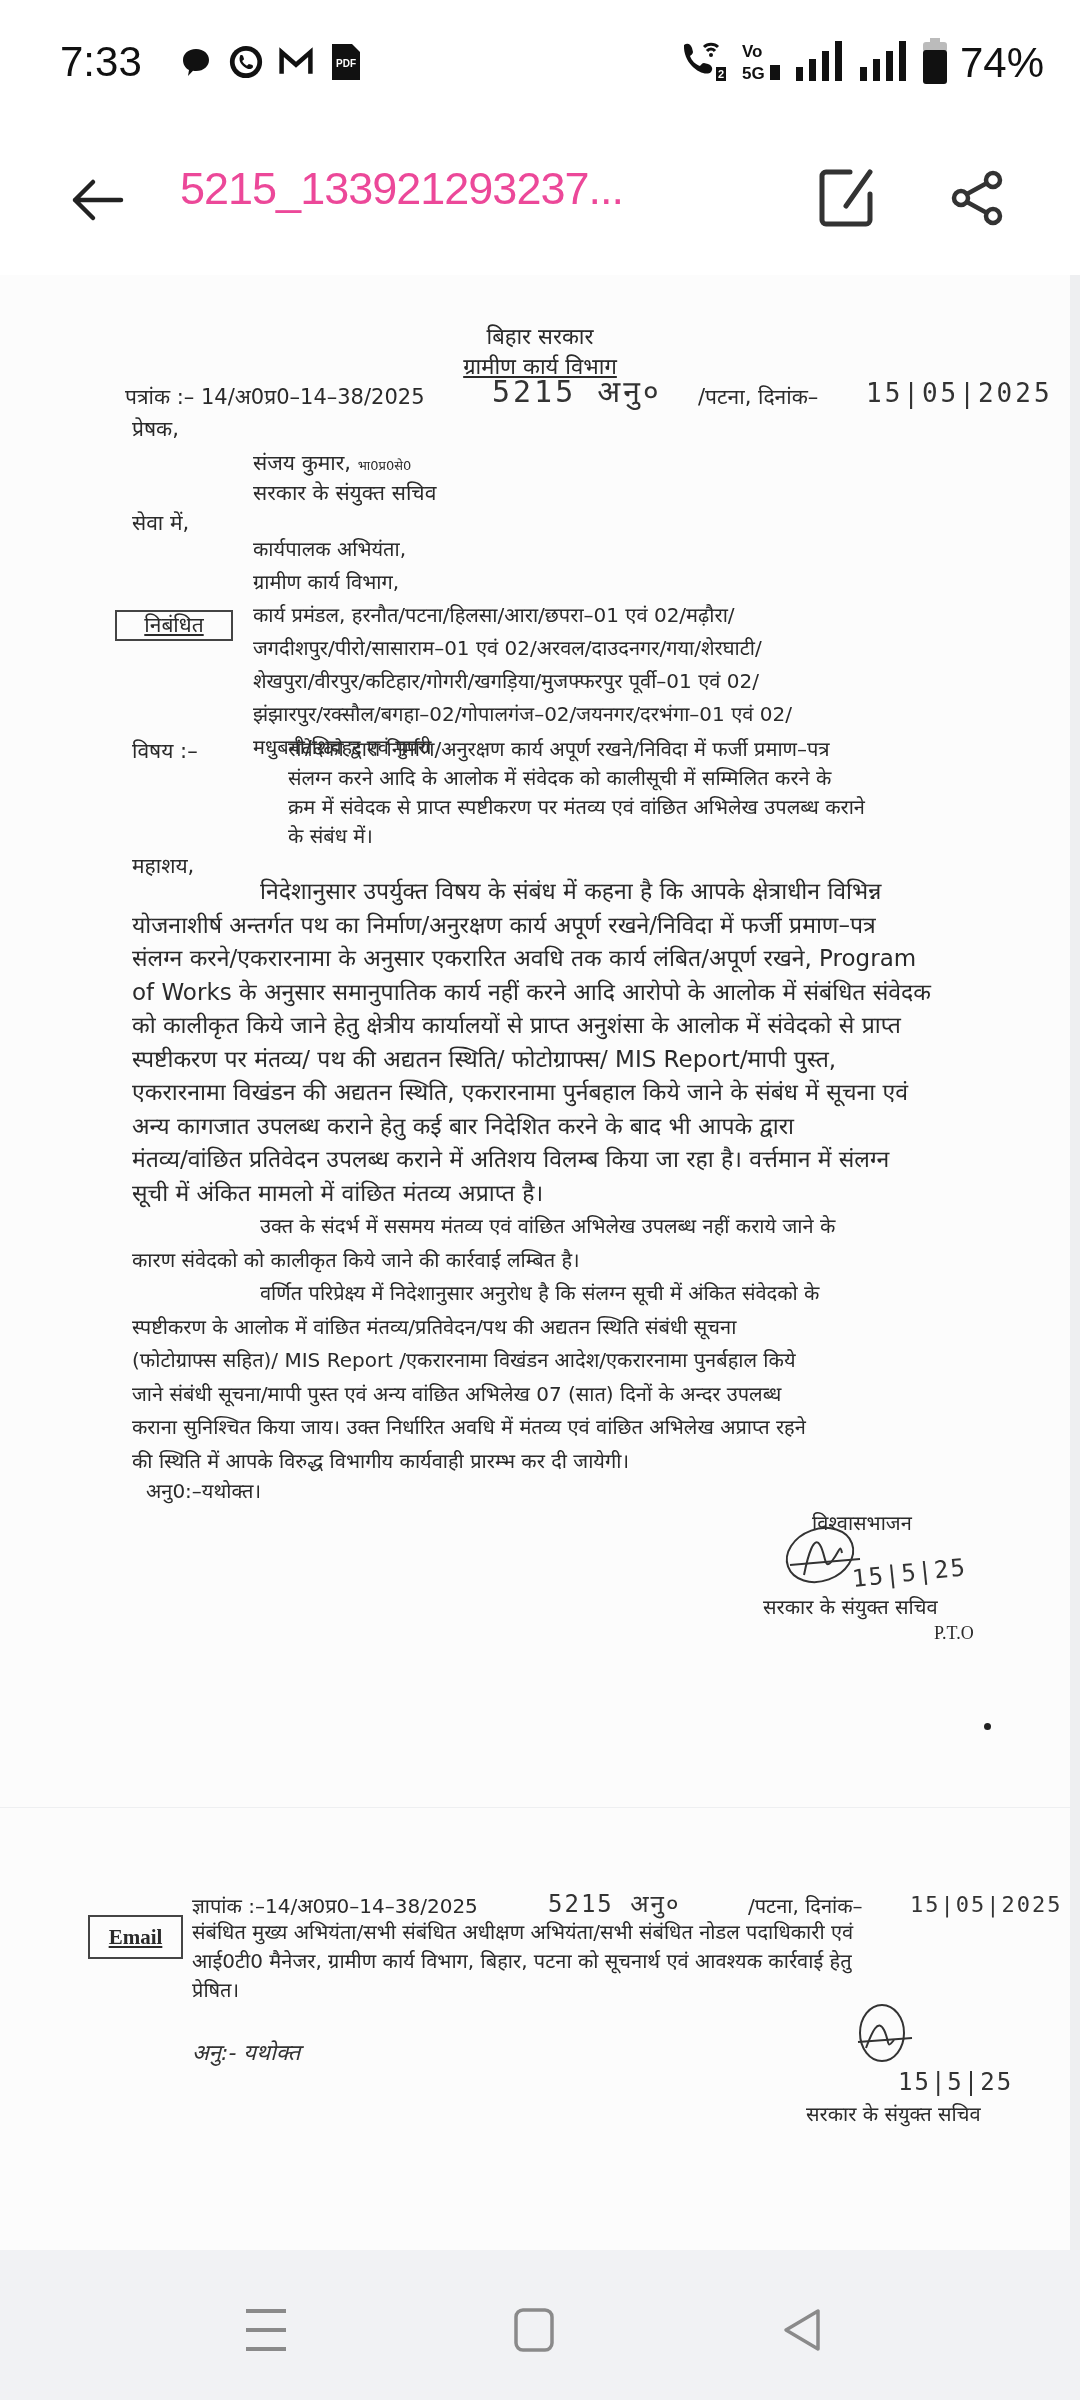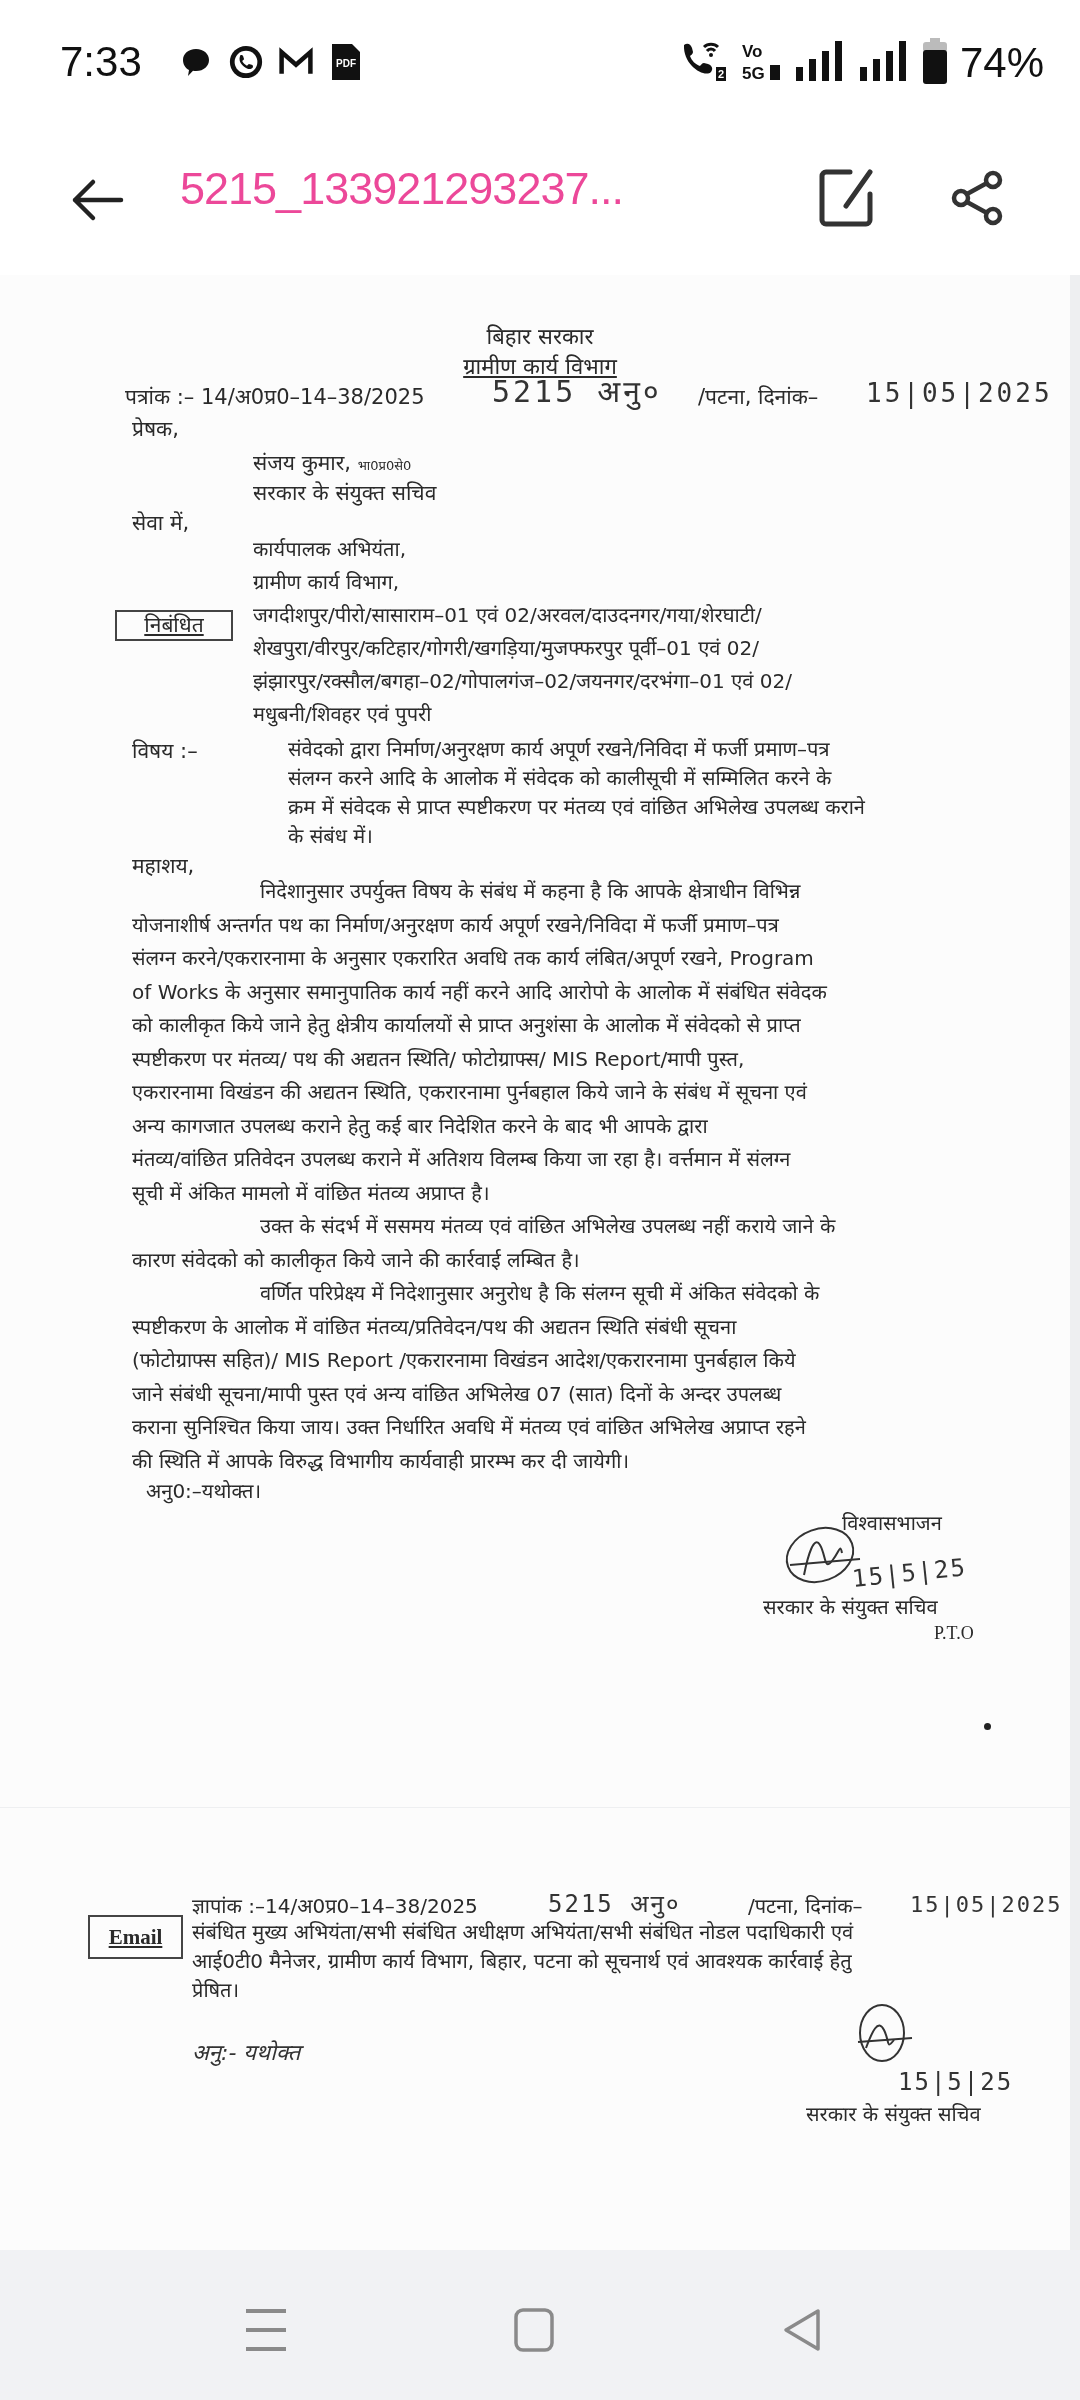--- a/index.html
+++ b/index.html
@@ -155,40 +155,41 @@
     <div class="abs" style="left:132px; top:138px;">प्रेषक,</div>
     <div class="abs" style="left:253px; top:172px;">
       <span>संजय कुमार,</span> <span style="font-size:13px;">भा0प्र0से0</span>
     </div>
     <div class="abs" style="left:253px; top:202px;">सरकार के संयुक्त सचिव</div>
 
     <div class="abs" style="left:132px; top:232px;">सेवा में,</div>
     <div class="abs" style="left:253px; top:258px; font-size:20px; line-height:33px; white-space:nowrap;">
       <div>कार्यपालक अभियंता,</div>
       <div>ग्रामीण कार्य विभाग,</div>
+      <div>कार्य प्रमंडल, हरनौत/पटना/हिलसा/आरा/छपरा–01 एवं 02/मढ़ौरा/</div>
       <div>जगदीशपुर/पीरो/सासाराम–01  एवं  02/अरवल/दाउदनगर/गया/शेरघाटी/</div>
       <div>शेखपुरा/वीरपुर/कटिहार/गोगरी/खगड़िया/मुजफ्फरपुर पूर्वी–01 एवं 02/</div>
       <div>झंझारपुर/रक्सौल/बगहा–02/गोपालगंज–02/जयनगर/दरभंगा–01  एवं  02/</div>
       <div>मधुबनी/शिवहर एवं पुपरी</div>
     </div>
     <div class="boxed" style="left:115px; top:335px; width:118px; height:31px;">
       <span class="underline">निबंधित</span>
     </div>
 
     <div class="abs" style="left:132px; top:460px;">विषय :–</div>
     <div class="abs" style="left:256px; top:460px; width:715px; font-size:20px; line-height:29px; text-align:justify;margin-left:32px;">
       <div>संवेदको द्वारा निर्माण/अनुरक्षण कार्य अपूर्ण रखने/निविदा में फर्जी प्रमाण–पत्र</div>
       <div>संलग्न करने आदि के आलोक में संवेदक को कालीसूची में सम्मिलित करने के</div>
       <div>क्रम में संवेदक से प्राप्त स्पष्टीकरण पर मंतव्य एवं वांछित अभिलेख उपलब्ध कराने</div>
       <div>के संबंध में।</div>
     </div>
 
     <div class="abs" style="left:132px; top:575px;">महाशय,</div>
 
-    <div class="abs" style="left:132px; top:600px; width:840px; font-size:20px; line-height:33.5px; white-space:nowrap;">
+    <div class="abs" style="left:132px; top:600px; width:840px; font-size:23px; line-height:33.5px; white-space:nowrap;">
       <div style="padding-left:128px;">निदेशानुसार उपर्युक्त विषय के संबंध में कहना है कि आपके क्षेत्राधीन विभिन्न</div>
       <div>योजनाशीर्ष अन्तर्गत पथ का निर्माण/अनुरक्षण कार्य अपूर्ण रखने/निविदा में फर्जी प्रमाण–पत्र</div>
       <div>संलग्न करने/एकरारनामा के अनुसार एकरारित अवधि तक कार्य लंबित/अपूर्ण रखने, Program</div>
       <div>of Works के अनुसार समानुपातिक कार्य नहीं करने आदि आरोपो के आलोक में संबंधित संवेदक</div>
       <div>को कालीकृत किये जाने हेतु क्षेत्रीय कार्यालयों से प्राप्त अनुशंसा के आलोक में संवेदको से प्राप्त</div>
       <div>स्पष्टीकरण पर मंतव्य/ पथ की अद्यतन स्थिति/ फोटोग्राफ्स/ MIS Report/मापी पुस्त,</div>
       <div>एकरारनामा विखंडन की अद्यतन स्थिति, एकरारनामा पुर्नबहाल किये जाने के संबंध में सूचना एवं</div>
       <div>अन्य कागजात उपलब्ध कराने हेतु कई बार निदेशित करने के बाद भी आपके द्वारा</div>
       <div>मंतव्य/वांछित प्रतिवेदन उपलब्ध कराने में अतिशय विलम्ब किया जा रहा है। वर्त्तमान में संलग्न</div>
       <div>सूची में अंकित मामलो में वांछित मंतव्य अप्राप्त है।</div>
@@ -203,21 +204,21 @@
       <div style="padding-left:128px;">वर्णित परिप्रेक्ष्य में निदेशानुसार अनुरोध है कि संलग्न सूची में अंकित संवेदको के</div>
       <div>स्पष्टीकरण के आलोक में वांछित मंतव्य/प्रतिवेदन/पथ की अद्यतन स्थिति संबंधी सूचना</div>
       <div>(फोटोग्राफ्स सहित)/ MIS Report  /एकरारनामा विखंडन आदेश/एकरारनामा पुनर्बहाल किये</div>
       <div>जाने संबंधी सूचना/मापी पुस्त एवं अन्य वांछित अभिलेख 07 (सात) दिनों के अन्दर उपलब्ध</div>
       <div>कराना सुनिश्चित किया जाय। उक्त निर्धारित अवधि में मंतव्य एवं वांछित अभिलेख अप्राप्त रहने</div>
       <div>की स्थिति में आपके विरुद्ध विभागीय कार्यवाही प्रारम्भ कर दी जायेगी।</div>
     </div>
 
     <div class="abs" style="left:146px; top:1200px; font-size:20px;">अनु0:–यथोक्त।</div>
 
-    <div class="abs" style="left:842px; top:1232px; font-size:20px;">विश्वासभाजन</div>
+    <div class="abs" style="left:812px; top:1232px; font-size:20px;">विश्वासभाजन</div>
     <svg class="sig-scribble" style="left:780px; top:1245px;" width="100" height="75" viewBox="0 0 100 75">
       <ellipse cx="40" cy="35" rx="34" ry="26" fill="none" stroke="#333" stroke-width="2" transform="rotate(-20 40 35)"></ellipse>
       <path d="M24 55c4-20 10-40 16-30s4 26 12 16 8-18 10-8" fill="none" stroke="#333" stroke-width="2"></path>
       <path d="M10 45l70-6" stroke="#333" stroke-width="2"></path>
     </svg>
     <div class="abs hand-sm" style="left:852px; top:1282px; transform:rotate(-6deg);">15|5|25</div>
     <div class="abs" style="left:763px; top:1316px; font-size:20px;">सरकार के संयुक्त सचिव</div>
     <div class="abs" style="left:934px; top:1342px; font-family:'Liberation Serif', serif; font-size:18px;">P.T.O</div>
     <div class="abs" style="left:984px; top:1448px; width:7px; height:7px; border-radius:50%; background:#222;"></div>
   </div>

